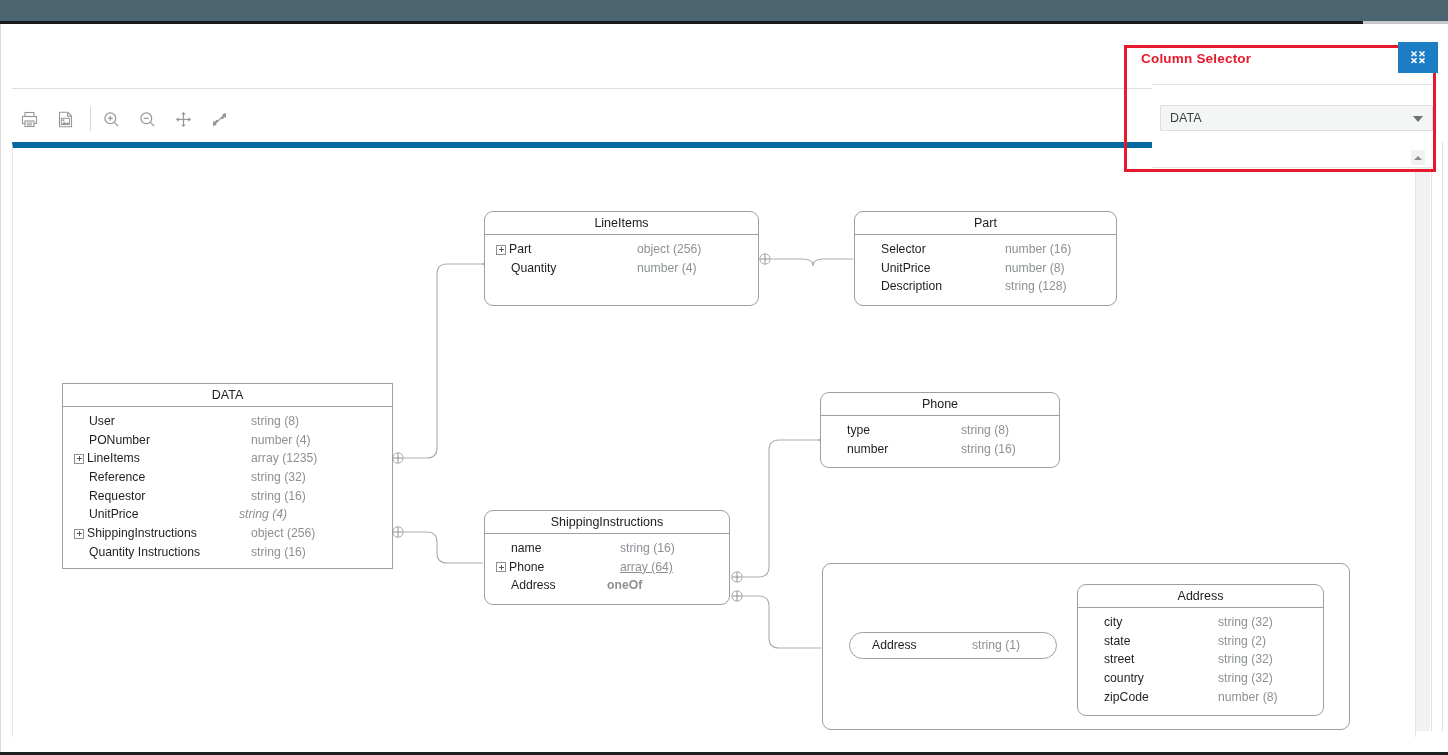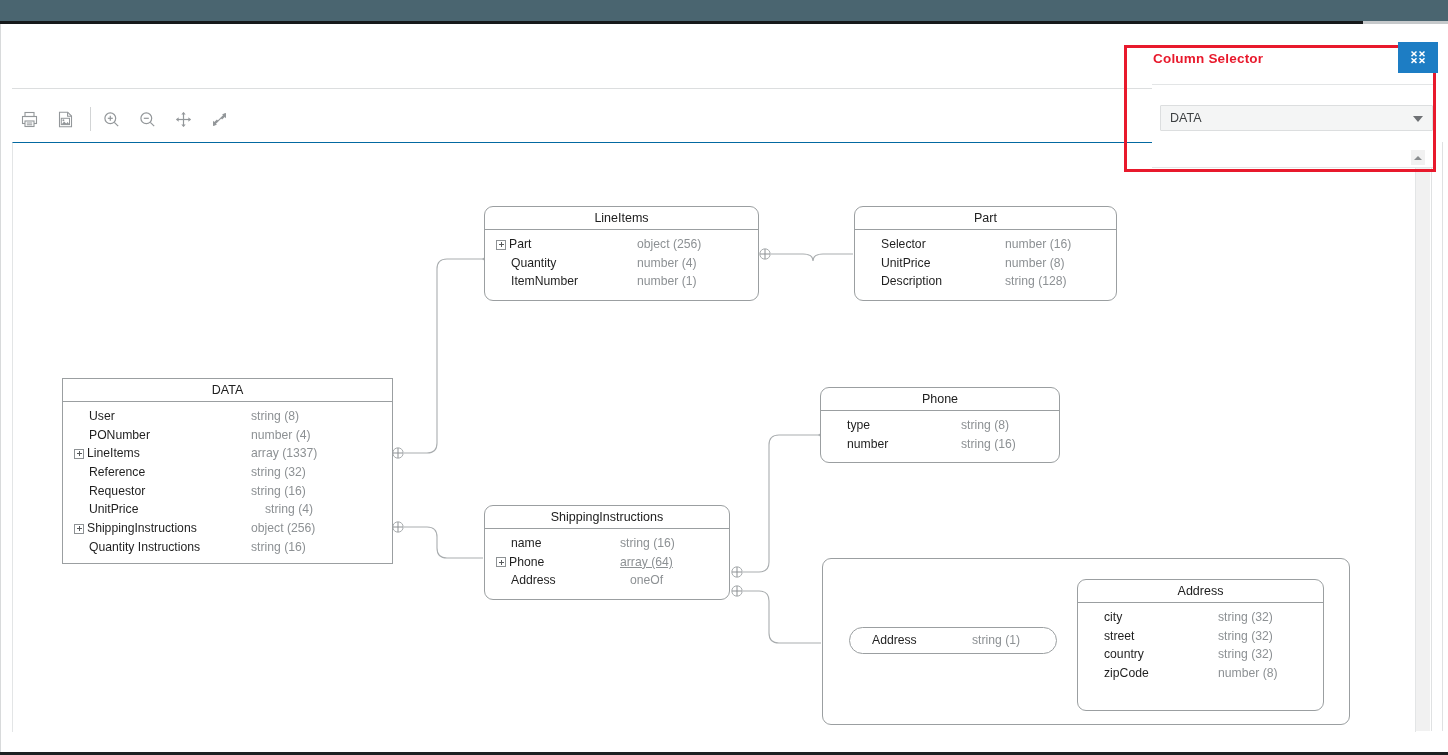--- a/index.html
+++ b/index.html
@@ -71,21 +71,21 @@
     width: 1px; height: 24px;
     background: #d2d4d5;
   }
   .tb-btn svg { display: block; }
 
   
   .canvas {
     position: absolute; left: 12px; top: 142px;
     width: 1402px; height: 589px;
     background: #ffffff;
-    border-top: 1px solid #0369a1;
+    border-top: 6px solid #0369a1;
     border-left: 1px solid #e3e5e6;
     border-right: 1px solid #e3e5e6;
     overflow: hidden;
   }
   .canvas-inner { position: absolute; left: 0; top: 0; width: 100%; height: 100%; }
 
   
   .vscroll-track {
     position: absolute; left: 1415px; top: 142px;
     width: 14px; height: 589px;
@@ -238,21 +238,20 @@
   }
   .annot-label {
     position: absolute; left: 1136px; top: 51px;
     background: #ffffff;
     padding: 0 5px;
     color: #e8192c;
     font-size: 13.5px;
     font-weight: bold;
     letter-spacing: 0.2px;
     white-space: nowrap;
-    margin-left: 12px;
   }
 
   .restore-btn {
     position: absolute; left: 1398px; top: 42px;
     width: 40px; height: 31px;
     background: #1d7dc4;
     cursor: pointer;
   }
   .restore-btn svg { position: absolute; left: 12px; top: 8px; }
 </style>
@@ -371,24 +370,20 @@
         <div class="node-body">
           <div class="node-row">
             <span class="expander"></span>
             <span class="row-name has-exp">Part</span>
             <span class="row-type" style="left:152px;">object (256)</span>
           </div>
           <div class="node-row">
             <span class="row-name">Quantity</span>
             <span class="row-type" style="left:152px;">number (4)</span>
           </div>
-          <div class="node-row">
-            <span class="row-name">ItemNumber</span>
-            <span class="row-type" style="left:152px;">number (1)</span>
-          </div>
         </div>
       </div>
 
       <div class="node rounded" style="left:841px; top:63px; width:263px; height:95px;">
         <div class="node-title">Part</div>
         <div class="node-body">
           <div class="node-row">
             <span class="row-name">Selector</span>
             <span class="row-type" style="left:150px;">number (16)</span>
           </div>
@@ -410,33 +405,33 @@
             <span class="row-name">User</span>
             <span class="row-type" style="left:188px;">string (8)</span>
           </div>
           <div class="node-row">
             <span class="row-name">PONumber</span>
             <span class="row-type" style="left:188px;">number (4)</span>
           </div>
           <div class="node-row">
             <span class="expander"></span>
             <span class="row-name has-exp">LineItems</span>
-            <span class="row-type" style="left:188px;">array (1337)</span>
+            <span class="row-type" style="left:188px;">array (1235)</span>
           </div>
           <div class="node-row">
             <span class="row-name">Reference</span>
             <span class="row-type" style="left:188px;">string (32)</span>
           </div>
           <div class="node-row">
             <span class="row-name">Requestor</span>
             <span class="row-type" style="left:188px;">string (16)</span>
           </div>
           <div class="node-row">
             <span class="row-name">UnitPrice</span>
-            <span class="row-type" style="left:202px;">string (4)</span>
+            <span class="row-type" style="left:176px;font-style:italic;">string (4)</span>
           </div>
           <div class="node-row">
             <span class="expander"></span>
             <span class="row-name has-exp">ShippingInstructions</span>
             <span class="row-type" style="left:188px;">object (256)</span>
           </div>
           <div class="node-row">
             <span class="row-name">Quantity Instructions</span>
             <span class="row-type" style="left:188px;">string (16)</span>
           </div>
@@ -464,38 +459,42 @@
             <span class="row-name">name</span>
             <span class="row-type" style="left:135px;">string (16)</span>
           </div>
           <div class="node-row">
             <span class="expander"></span>
             <span class="row-name has-exp">Phone</span>
             <span class="row-type" style="left:135px;text-decoration:underline;">array (64)</span>
           </div>
           <div class="node-row">
             <span class="row-name">Address</span>
-            <span class="row-type" style="left:145px;">oneOf</span>
+            <span class="row-type" style="left:122px;font-weight:bold;">oneOf</span>
           </div>
         </div>
       </div>
 
       <div class="group-box" style="left:809px; top:415px; width:528px; height:167px;"></div>
 
       <div class="pill" style="left:836px; top:484px; width:208px;">
         <span class="p-name">Address</span>
         <span class="p-type">string (1)</span>
       </div>
 
       <div class="node rounded" style="left:1064px; top:436px; width:247px; height:132px;">
         <div class="node-title">Address</div>
         <div class="node-body">
           <div class="node-row">
             <span class="row-name">city</span>
             <span class="row-type" style="left:140px;">string (32)</span>
+          </div>
+          <div class="node-row">
+            <span class="row-name">state</span>
+            <span class="row-type" style="left:140px;">string (2)</span>
           </div>
           <div class="node-row">
             <span class="row-name">street</span>
             <span class="row-type" style="left:140px;">string (32)</span>
           </div>
           <div class="node-row">
             <span class="row-name">country</span>
             <span class="row-type" style="left:140px;">string (32)</span>
           </div>
           <div class="node-row">

